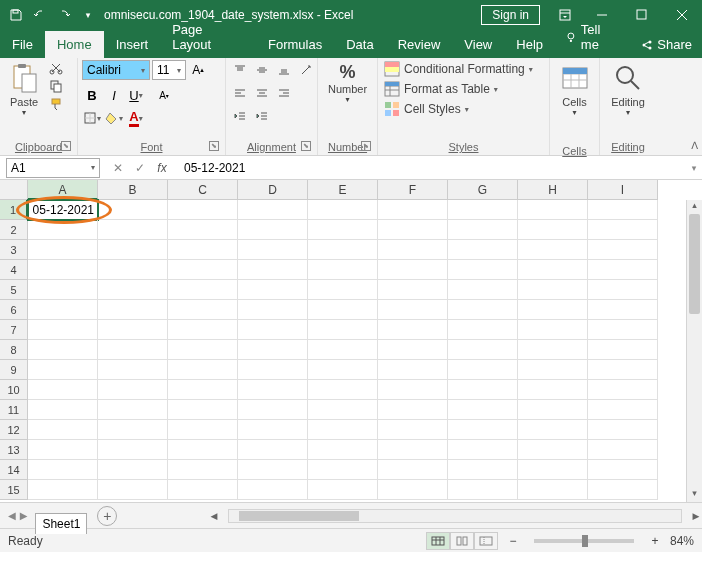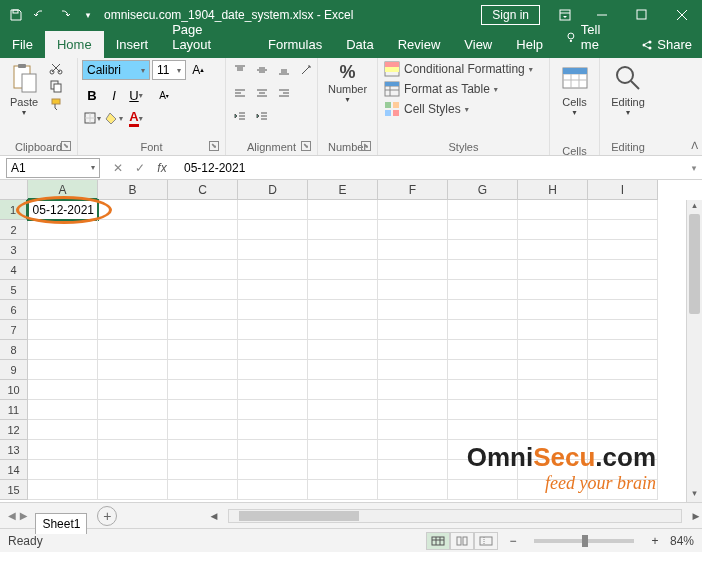--- a/index.html
+++ b/index.html
@@ -20,21 +20,21 @@
   .tab { padding: 6px 12px; color: #fff; cursor: pointer; }
   .tab.active { background: #f3f3f3; color: #217346; }
   .tab-spacer { flex: 1; }
   .tellme, .share { color: #fff; padding: 6px 10px; cursor: pointer; display: flex; align-items: center; gap: 4px; }
   .bulb { width: 12px; height: 12px; }
 
   
   .ribbon { background: #f3f3f3; border-bottom: 1px solid #d4d4d4; height: 98px; display: flex; position: relative; }
   .rgroup { border-right: 1px solid #e0e0e0; display: flex; flex-direction: column; padding: 2px 4px 0 4px; }
   .rgroup-body { flex: 1; display: flex; align-items: flex-start; gap: 4px; }
-  .rgroup-label { font-size: 11px; color: #666; text-align: center; padding: 2px 0; position: relative; }
+  .rgroup-label { font-size: 11px; color: #666; text-align: center; padding: 2px 0; position: relative; text-decoration: underline; }
   .rgroup-label .dlaunch { position: absolute; right: 2px; top: 2px; width: 10px; height: 10px; border: 1px solid #888; font-size: 7px; line-height: 8px; color: #888; cursor: pointer; }
   .bigbtn { display: flex; flex-direction: column; align-items: center; font-size: 11px; color: #444; padding: 2px 4px; cursor: pointer; }
   .bigbtn .icon { width: 32px; height: 32px; margin-bottom: 2px; }
   .smallgrid { display: grid; grid-template-columns: auto auto; gap: 2px 4px; }
   .sicon { width: 16px; height: 16px; cursor: pointer; display:flex; align-items:center; justify-content:center; }
   .font-row { display: flex; gap: 2px; align-items: center; margin-bottom: 2px; }
   .font-name { border: 1px solid #aaa; background: #7dd3fc; font-size: 12px; width: 68px; height: 20px; padding: 0 4px; display: flex; align-items: center; justify-content: space-between; cursor: pointer; }
   .font-size { border: 1px solid #aaa; background: #fff; font-size: 12px; width: 34px; height: 20px; padding: 0 4px; display: flex; align-items: center; justify-content: space-between; cursor: pointer; }
   .dropcaret { font-size: 8px; color: #666; }
   .btnrow { display: flex; gap: 2px; align-items: center; }
@@ -606,24 +606,20 @@
         <div class="cell"></div>
         <div class="cell"></div>
         <div class="cell"></div>
         <div class="cell"></div>
         <div class="cell"></div>
         <div class="cell"></div>
         <div class="cell"></div>
         <div class="cell"></div>
       </div>
     <div class="ellipse" style="left:-12px;top:-4px;width:96px;height:28px;"></div>
-    <div class="watermark">
-      <div class="wm-main"><span>Omni</span><span class="orange">Secu</span><span>.com</span></div>
-      <div class="wm-sub">feed your brain</div>
-    </div>
   </div>
   <div class="vscroll">
     <div class="vsbtn" style="top:0">▴</div>
     <div class="vthumb"></div>
     <div class="vsbtn" style="bottom:0">▾</div>
   </div>
 </div>
 
 <div class="sheetbar">
   <div class="navset">

